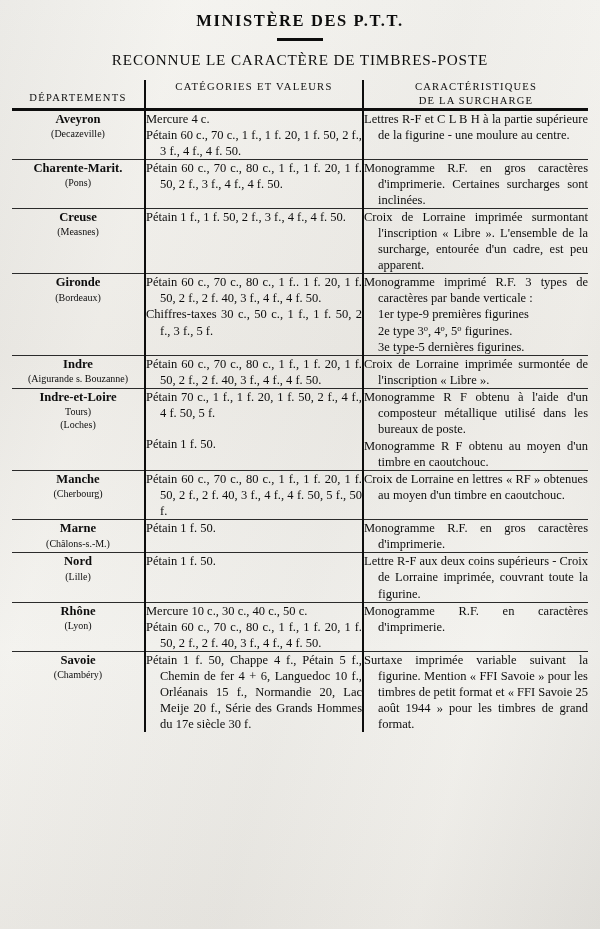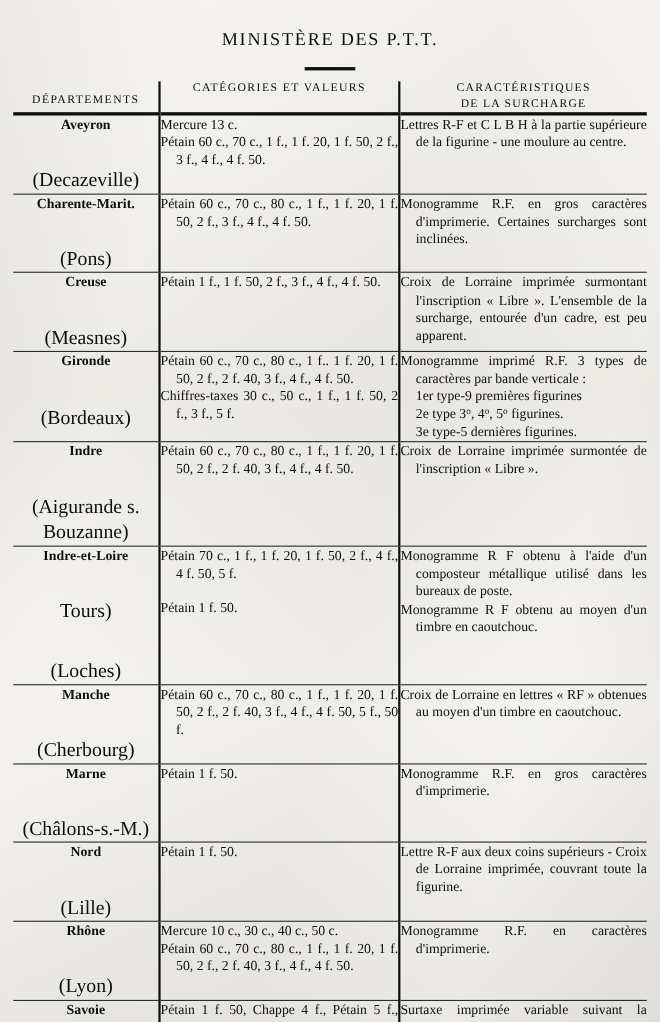--- a/index.html
+++ b/index.html
@@ -26,24 +26,24 @@
     padding: 0 12px;
     box-sizing: border-box;
   }
 
   
   .masthead {
     padding-top: 11px;
     text-align: center;
   }
   .ministry {
-    font-weight: normal;
+    font-weight: bold;
     font-size: 16.5px;
     letter-spacing: 1.6px;
-    margin: 15px;
+    margin: 0;
     white-space: nowrap;
   }
   .rule-short {
     width: 46px;
     height: 3px;
     background: #0d0d0d;
     margin: 7px auto 0;
   }
   .subtitle {
     font-size: 15.2px;
@@ -99,23 +99,22 @@
     text-align: center;
     padding: 7px 4px 9px;
     line-height: 1.3;
   }
   td.dept .name {
     font-weight: bold;
     font-size: 12.6px;
     white-space: nowrap;
   }
   td.dept .town {
-    font-size: 18px;
+    font-size: 10px;
     white-space: nowrap;
-    margin-top: 31px;
   }
   td.dept .town.wrapok { white-space: normal; }
 
   td.vals, td.chars {
     padding: 7px 7px 9px 9px;
     font-size: 12.5px;
     line-height: 1.285;
   }
   td.chars { padding-right: 4px; margin-top: 16px; }
 
@@ -149,20 +148,21 @@
 </style>
 </head>
 <body>
 
 <div class="page">
 
   <div class="masthead">
     <h1 class="ministry">MINISTÈRE DES P.T.T.</h1>
     <div class="rule-short"></div>
     <div class="subtitle">
+      <span class="ln">RECONNUE LE CARACTÈRE DE TIMBRES-POSTE</span>
     </div>
   </div>
 
   <table class="sheet">
     <colgroup>
       <col class="c-dept">
       <col class="c-val">
       <col class="c-char">
     </colgroup>
 
@@ -178,21 +178,21 @@
     </thead>
 
     <tbody>
 
       <tr>
         <td class="dept">
           <div class="name">Aveyron</div>
           <div class="town">(Decazeville)</div>
         </td>
         <td class="vals sep-l">
-          <p class="p nojust">Mercure 13 c.</p>
+          <p class="p nojust">Mercure 4 c.</p>
           <p class="p">Pétain 60 c., 70 c., 1 f., 1 f. 20, 1 f. 50, 2 f., 3 f., 4 f., 4 f. 50.</p>
         </td>
         <td class="chars sep-l">
           <p class="p">Lettres R-F et C L B H à la partie supérieure de la figurine - une moulure au centre.</p>
         </td>
       </tr>
 
       <tr>
         <td class="dept">
           <div class="name">Charente-Marit.</div>

